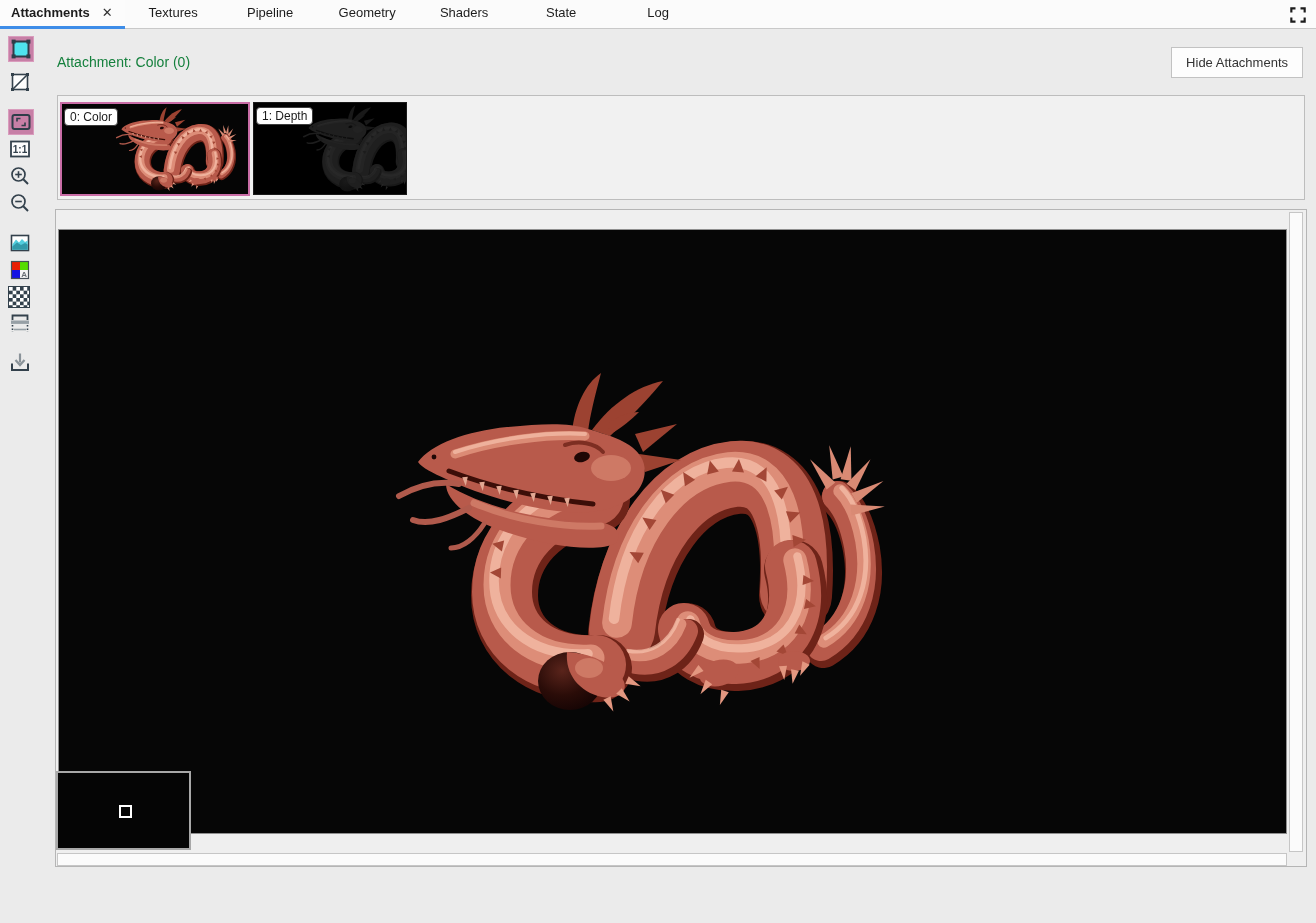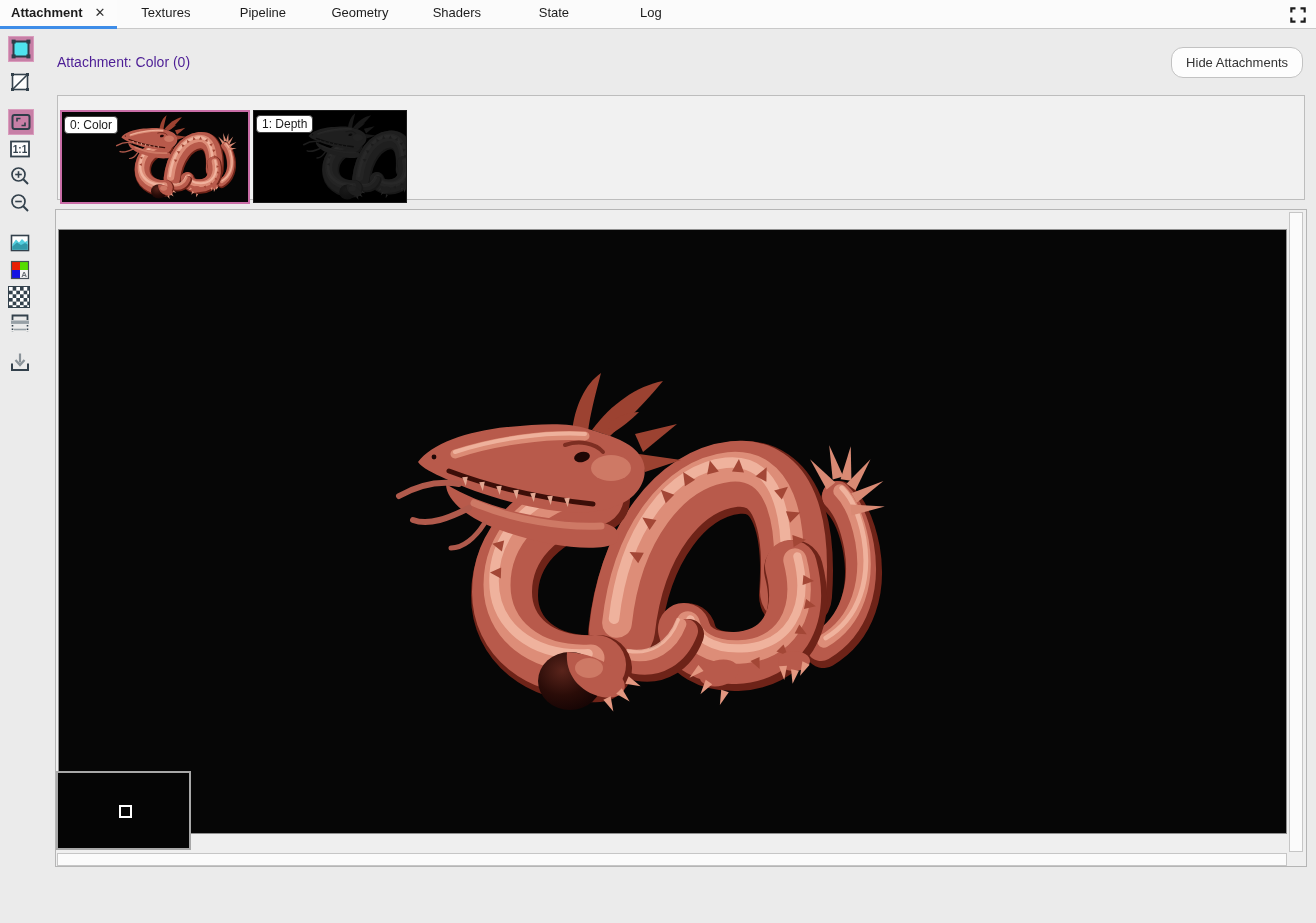--- a/index.html
+++ b/index.html
@@ -19,29 +19,29 @@
   .fs-btn { position:absolute; right:8px; top:5px; width:20px; height:20px; }
 
   
   .tool { position:absolute; left:8px; width:26px; height:26px; display:flex;
           align-items:center; justify-content:flex-start; }
   .tool.selected { background:#c77fa6; border:1px solid #d99cbd; }
   .checker-icon { width:22px; height:22px; border:1.5px solid #33414c;
     background:repeating-conic-gradient(#33414c 0% 25%, #ffffff 0% 50%) 0 0/7.3px 7.3px; }
 
   
-  .attach-label { position:absolute; left:57px; top:54px; font-size:14px; color:#4c1d95; }
+  .attach-label { position:absolute; left:57px; top:54px; font-size:14px; color:#15803d; }
   .hide-btn { position:absolute; right:13px; top:47px; height:31px; padding:0 14px;
-              background:#fdfdfd; border:1px solid #c2c2c2; border-radius:12px;
+              background:#fdfdfd; border:1px solid #c2c2c2; border-radius:0;
               font-size:13px; color:#333; font-family:"Liberation Sans",sans-serif; }
 
   
   .thumb-panel { position:absolute; left:57px; top:95px; width:1248px; height:105px;
                  background:#f1f1f1; border:1px solid #bdbdbd; }
-  .thumb { position:absolute; top:14px; overflow:hidden;padding-left:24px; }
+  .thumb { position:absolute; top:6px; overflow:hidden;padding-left:24px; }
   .thumb.color { left:2px; width:190px; height:94px; border:2px solid #c96da6; background:#050505; }
   .thumb.depth { left:195px; width:154px; height:93px; border:1px solid #1a1a1a; background:#000000; }
   .chip { position:absolute; left:2px; top:4px; background:#ffffff; border:1px solid #3c3c3c;
           border-radius:4px; padding:0 5px; font-size:12px; line-height:16px; color:#1a1a1a; z-index:3; }
   .thumb-dragon { position:absolute; }
 
   
   .viewer-panel { position:absolute; left:55px; top:209px; width:1252px; height:658px;
                   background:#efefef; border:1px solid #b5b5b5; }
   .tex-image { position:absolute; left:2px; top:19px; width:1229px; height:605px;
@@ -61,21 +61,21 @@
                white-space:pre; }
   svg { display:block; }
 </style>
 </head>
 <body>
 
 <div id="app">
 
   <div class="tabbar">
     <div class="tab active">
-      <span>Attachment</span>
+      <span>Attachments</span>
       <span class="close">✕</span>
     </div>
     <div class="tab inactive">Textures</div>
     <div class="tab inactive">Pipeline</div>
     <div class="tab inactive">Geometry</div>
     <div class="tab inactive">Shaders</div>
     <div class="tab inactive">State</div>
     <div class="tab inactive">Log</div>
   </div>
   <div class="fs-btn">

